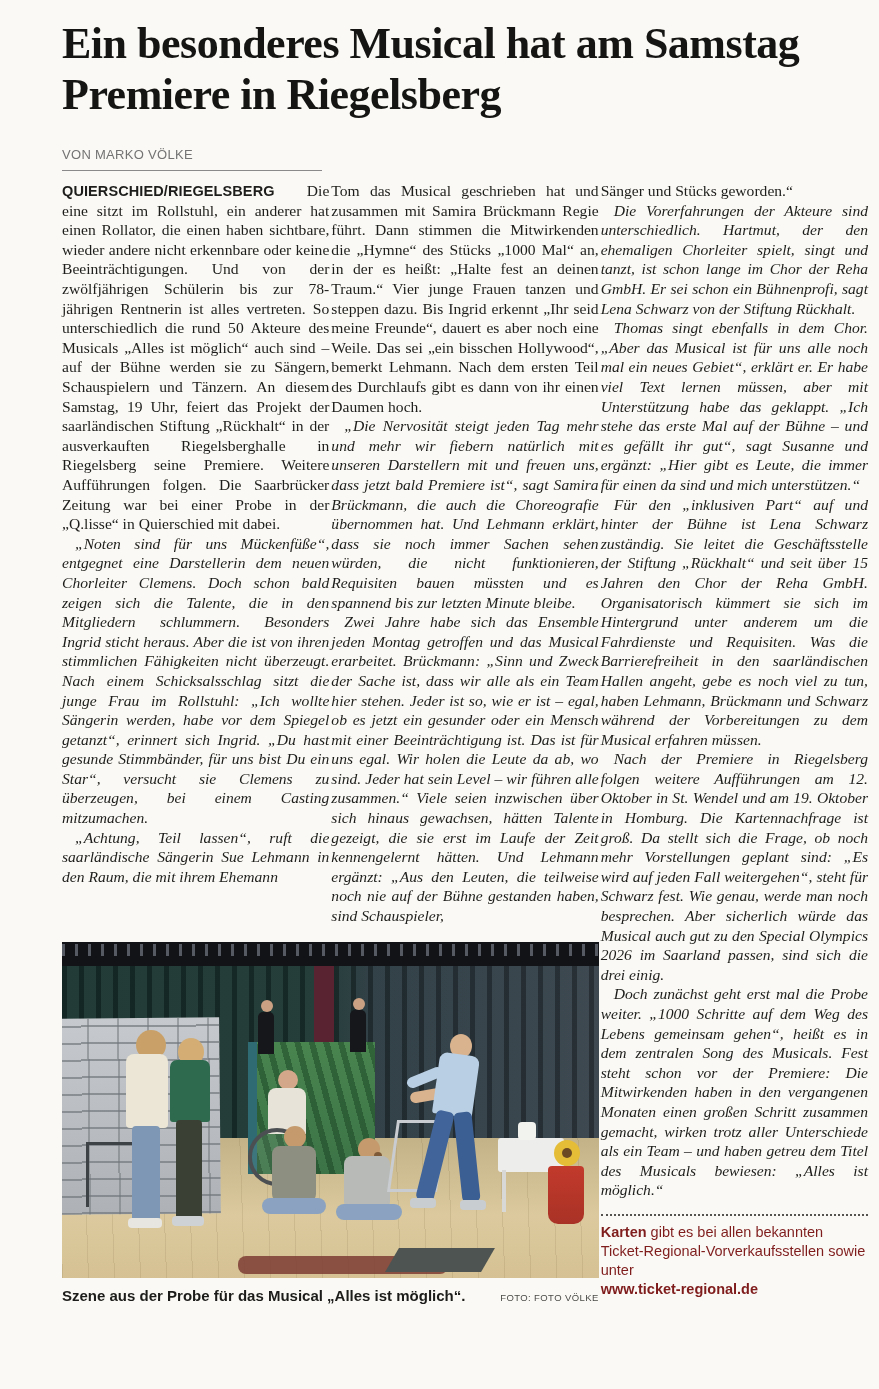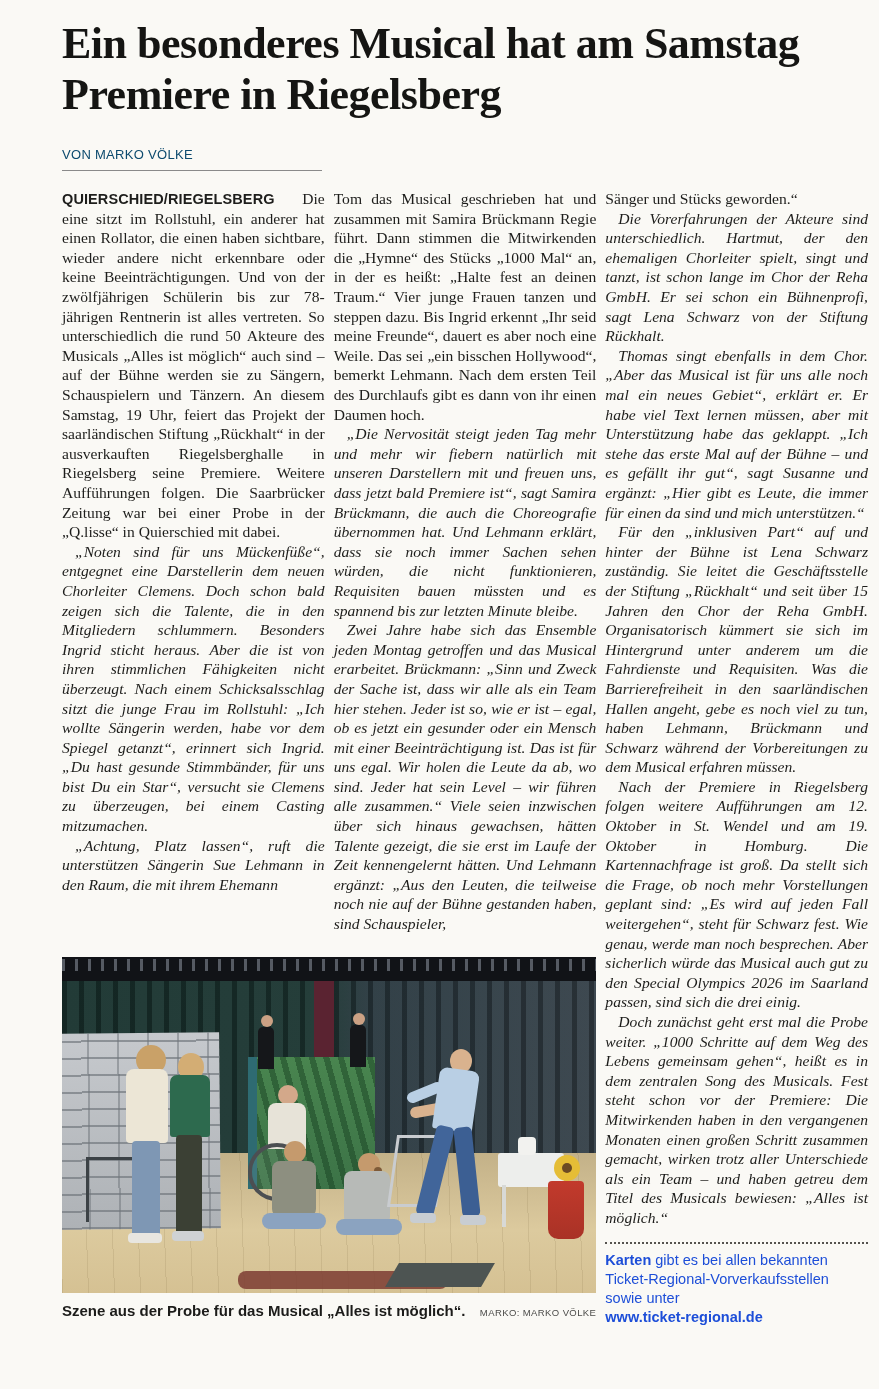--- a/index.html
+++ b/index.html
@@ -15,31 +15,31 @@
   h1.headline {
     font: 700 44px/1.16 "Liberation Serif", serif;
     letter-spacing: -0.5px;
     margin: 0 0 28px 0;
     color: #151513;
   }
 
   .byline {
     font: 500 13px/1 "Liberation Sans", sans-serif;
     letter-spacing: 0.3px;
-    color: #0c4a6e;
+    color: #737373;
     width: 260px;
     padding-bottom: 9px;
     border-bottom: 1.5px solid #8a8a8a;
-    margin-bottom: 18px;
+    margin-bottom: 10px;
   }
 
   .columns {
     display: grid;
     grid-template-columns: repeat(3, 1fr);
-    column-gap: 9px;
+    column-gap: 2px;
     width: 806px;
   }
   .col1 { grid-column: 1; grid-row: 1; }
   .col2 { grid-column: 2; grid-row: 1; }
   .col3 { grid-column: 3; grid-row: 1 / span 2; }
   .photo-area { grid-column: 1 / span 2; grid-row: 2; margin-top: 16px; }
 
   .col p {
     margin: 0;
     font-size: 15.6px;
@@ -146,39 +146,39 @@
     margin-top: 9px; width: 100%;
   }
   .caption { font: 700 15px/1.2 "Liberation Sans", sans-serif; color: #1c1c1a; }
   .credit { font: 400 9.5px/1.2 "Liberation Sans", sans-serif; color: #4b4b49; letter-spacing: 0.4px; }
 
   .info-box {
     margin-top: 14px;
     border-top: 2px dotted #55534f;
     padding-top: 7px;
     font: 400 14.5px/1.32 "Liberation Sans", sans-serif;
-    color: #1d4ed8;
+    color: #7f1d1d;
   }
   .info-box .b { font-weight: 700; }
 </style>
 </head>
 <body>
 
 <div class="page">
 
   <h1 class="headline">Ein besonderes Musical hat am Samstag Premiere in Riegelsberg</h1>
 
   <div class="byline">VON MARKO VÖLKE</div>
 
   <div class="columns">
 
     <div class="col col1">
       <p><span class="lead-tag">QUIERSCHIED/RIEGELSBERG</span><span> Die eine sitzt im Rollstuhl, ein anderer hat einen Rollator, die einen haben sichtbare, wieder andere nicht erkennbare oder keine Beeinträchtigungen. Und von der zwölfjährigen Schülerin bis zur 78-jährigen Rentnerin ist alles vertreten. So unterschiedlich die rund 50 Akteure des Musicals „Alles ist möglich“ auch sind – auf der Bühne werden sie zu Sängern, Schauspielern und Tänzern. An diesem Samstag, 19 Uhr, feiert das Projekt der saarländischen Stiftung „Rückhalt“ in der ausverkauften Riegelsberghalle in Riegelsberg seine Premiere. Weitere Aufführungen folgen. Die Saarbrücker Zeitung war bei einer Probe in der „Q.lisse“ in Quierschied mit dabei.</span></p>
       <p class="indent">„Noten sind für uns Mückenfüße“, entgegnet eine Darstellerin dem neuen Chorleiter Clemens. Doch schon bald zeigen sich die Talente, die in den Mitgliedern schlummern. Besonders Ingrid sticht heraus. Aber die ist von ihren stimmlichen Fähigkeiten nicht überzeugt. Nach einem Schicksalsschlag sitzt die junge Frau im Rollstuhl: „Ich wollte Sängerin werden, habe vor dem Spiegel getanzt“, erinnert sich Ingrid. „Du hast gesunde Stimmbänder, für uns bist Du ein Star“, versucht sie Clemens zu überzeugen, bei einem Casting mitzumachen.</p>
-      <p class="indent">„Achtung, Platz lassen“, ruft die unterstützen Sängerin Sue Lehmann in den Raum, die mit ihrem Ehemann</p>
+      <p class="indent">„Achtung, Teil lassen“, ruft die saarländische Sängerin Sue Lehmann in den Raum, die mit ihrem Ehemann</p>
     </div>
 
     <div class="col col2">
       <p>Tom das Musical geschrieben hat und zusammen mit Samira Brückmann Regie führt. Dann stimmen die Mitwirkenden die „Hymne“ des Stücks „1000 Mal“ an, in der es heißt: „Halte fest an deinen Traum.“ Vier junge Frauen tanzen und steppen dazu. Bis Ingrid erkennt „Ihr seid meine Freunde“, dauert es aber noch eine Weile. Das sei „ein bisschen Hollywood“, bemerkt Lehmann. Nach dem ersten Teil des Durchlaufs gibt es dann von ihr einen Daumen hoch.</p>
       <p class="indent">„Die Nervosität steigt jeden Tag mehr und mehr wir fiebern natürlich mit unseren Darstellern mit und freuen uns, dass jetzt bald Premiere ist“, sagt Samira Brückmann, die auch die Choreografie übernommen hat. Und Lehmann erklärt, dass sie noch immer Sachen sehen würden, die nicht funktionieren, Requisiten bauen müssten und es spannend bis zur letzten Minute bleibe.</p>
       <p class="indent">Zwei Jahre habe sich das Ensemble jeden Montag getroffen und das Musical erarbeitet. Brückmann: „Sinn und Zweck der Sache ist, dass wir alle als ein Team hier stehen. Jeder ist so, wie er ist – egal, ob es jetzt ein gesunder oder ein Mensch mit einer Beeinträchtigung ist. Das ist für uns egal. Wir holen die Leute da ab, wo sind. Jeder hat sein Level – wir führen alle zusammen.“ Viele seien inzwischen über sich hinaus gewachsen, hätten Talente gezeigt, die sie erst im Laufe der Zeit kennengelernt hätten. Und Lehmann ergänzt: „Aus den Leuten, die teilweise noch nie auf der Bühne gestanden haben, sind Schauspieler,</p>
     </div>
 
     <div class="col col3">
       <p>Sänger und Stücks geworden.“</p>
@@ -241,18 +241,18 @@
         <div class="ph-man-shoe2"></div>
         <div class="ph-table"></div>
         <div class="ph-table-legs"></div>
         <div class="ph-kettle"></div>
         <div class="ph-sunflower"></div>
         <div class="ph-sunflower-center"></div>
         <div class="ph-bucket"></div>
       </div>
       <div class="caption-row">
         <span class="caption">Szene aus der Probe für das Musical „Alles ist möglich“.</span>
-        <span class="credit">MARKO: MARKO VÖLKE</span>
+        <span class="credit">FOTO: FOTO VÖLKE</span>
       </div>
     </div>
 
   </div>
 </div>
 
 </body></html>

